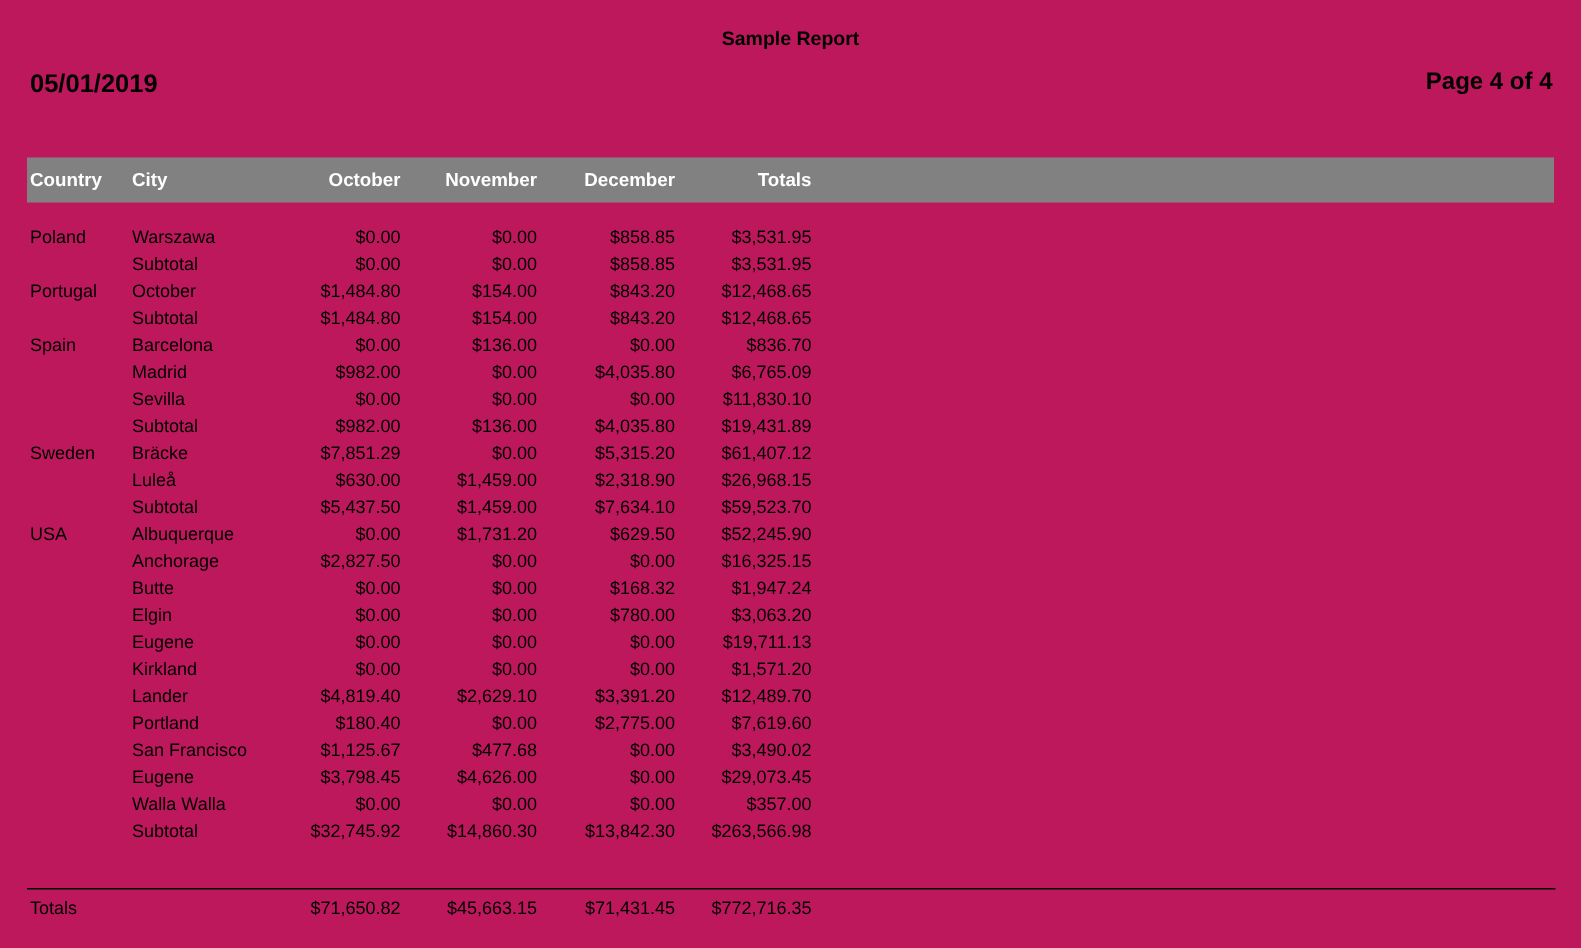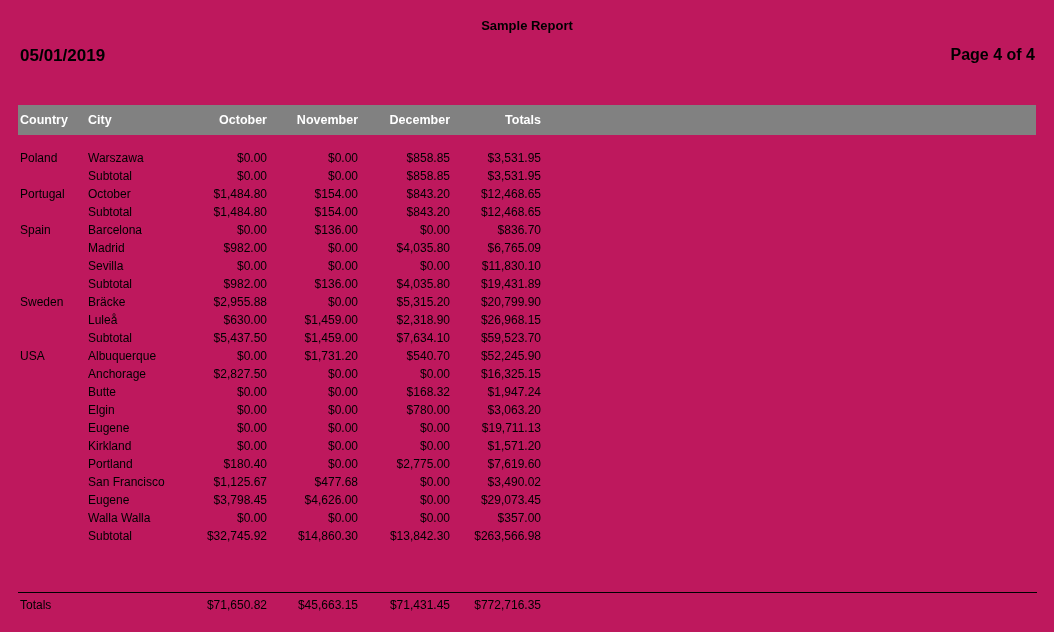--- a/index.html
+++ b/index.html
@@ -116,24 +116,24 @@
       <span class="c-country"></span>
       <span class="c-city">Subtotal</span>
       <span class="c-num c-oct">$982.00</span>
       <span class="c-num c-nov">$136.00</span>
       <span class="c-num c-dec">$4,035.80</span>
       <span class="c-num c-tot">$19,431.89</span>
     </div>
       <div class="row">
       <span class="c-country">Sweden</span>
       <span class="c-city">Bräcke</span>
-      <span class="c-num c-oct">$2,955.88</span>
+      <span class="c-num c-oct">$7,851.29</span>
       <span class="c-num c-nov">$0.00</span>
       <span class="c-num c-dec">$5,315.20</span>
-      <span class="c-num c-tot">$20,799.90</span>
+      <span class="c-num c-tot">$61,407.12</span>
     </div>
       <div class="row">
       <span class="c-country"></span>
       <span class="c-city">Luleå</span>
       <span class="c-num c-oct">$630.00</span>
       <span class="c-num c-nov">$1,459.00</span>
       <span class="c-num c-dec">$2,318.90</span>
       <span class="c-num c-tot">$26,968.15</span>
     </div>
       <div class="row">
@@ -142,21 +142,21 @@
       <span class="c-num c-oct">$5,437.50</span>
       <span class="c-num c-nov">$1,459.00</span>
       <span class="c-num c-dec">$7,634.10</span>
       <span class="c-num c-tot">$59,523.70</span>
     </div>
       <div class="row">
       <span class="c-country">USA</span>
       <span class="c-city">Albuquerque</span>
       <span class="c-num c-oct">$0.00</span>
       <span class="c-num c-nov">$1,731.20</span>
-      <span class="c-num c-dec">$540.70</span>
+      <span class="c-num c-dec">$629.50</span>
       <span class="c-num c-tot">$52,245.90</span>
     </div>
       <div class="row">
       <span class="c-country"></span>
       <span class="c-city">Anchorage</span>
       <span class="c-num c-oct">$2,827.50</span>
       <span class="c-num c-nov">$0.00</span>
       <span class="c-num c-dec">$0.00</span>
       <span class="c-num c-tot">$16,325.15</span>
     </div>
@@ -184,20 +184,28 @@
       <span class="c-num c-dec">$0.00</span>
       <span class="c-num c-tot">$19,711.13</span>
     </div>
       <div class="row">
       <span class="c-country"></span>
       <span class="c-city">Kirkland</span>
       <span class="c-num c-oct">$0.00</span>
       <span class="c-num c-nov">$0.00</span>
       <span class="c-num c-dec">$0.00</span>
       <span class="c-num c-tot">$1,571.20</span>
+    </div>
+      <div class="row">
+      <span class="c-country"></span>
+      <span class="c-city">Lander</span>
+      <span class="c-num c-oct">$4,819.40</span>
+      <span class="c-num c-nov">$2,629.10</span>
+      <span class="c-num c-dec">$3,391.20</span>
+      <span class="c-num c-tot">$12,489.70</span>
     </div>
       <div class="row">
       <span class="c-country"></span>
       <span class="c-city">Portland</span>
       <span class="c-num c-oct">$180.40</span>
       <span class="c-num c-nov">$0.00</span>
       <span class="c-num c-dec">$2,775.00</span>
       <span class="c-num c-tot">$7,619.60</span>
     </div>
       <div class="row">

